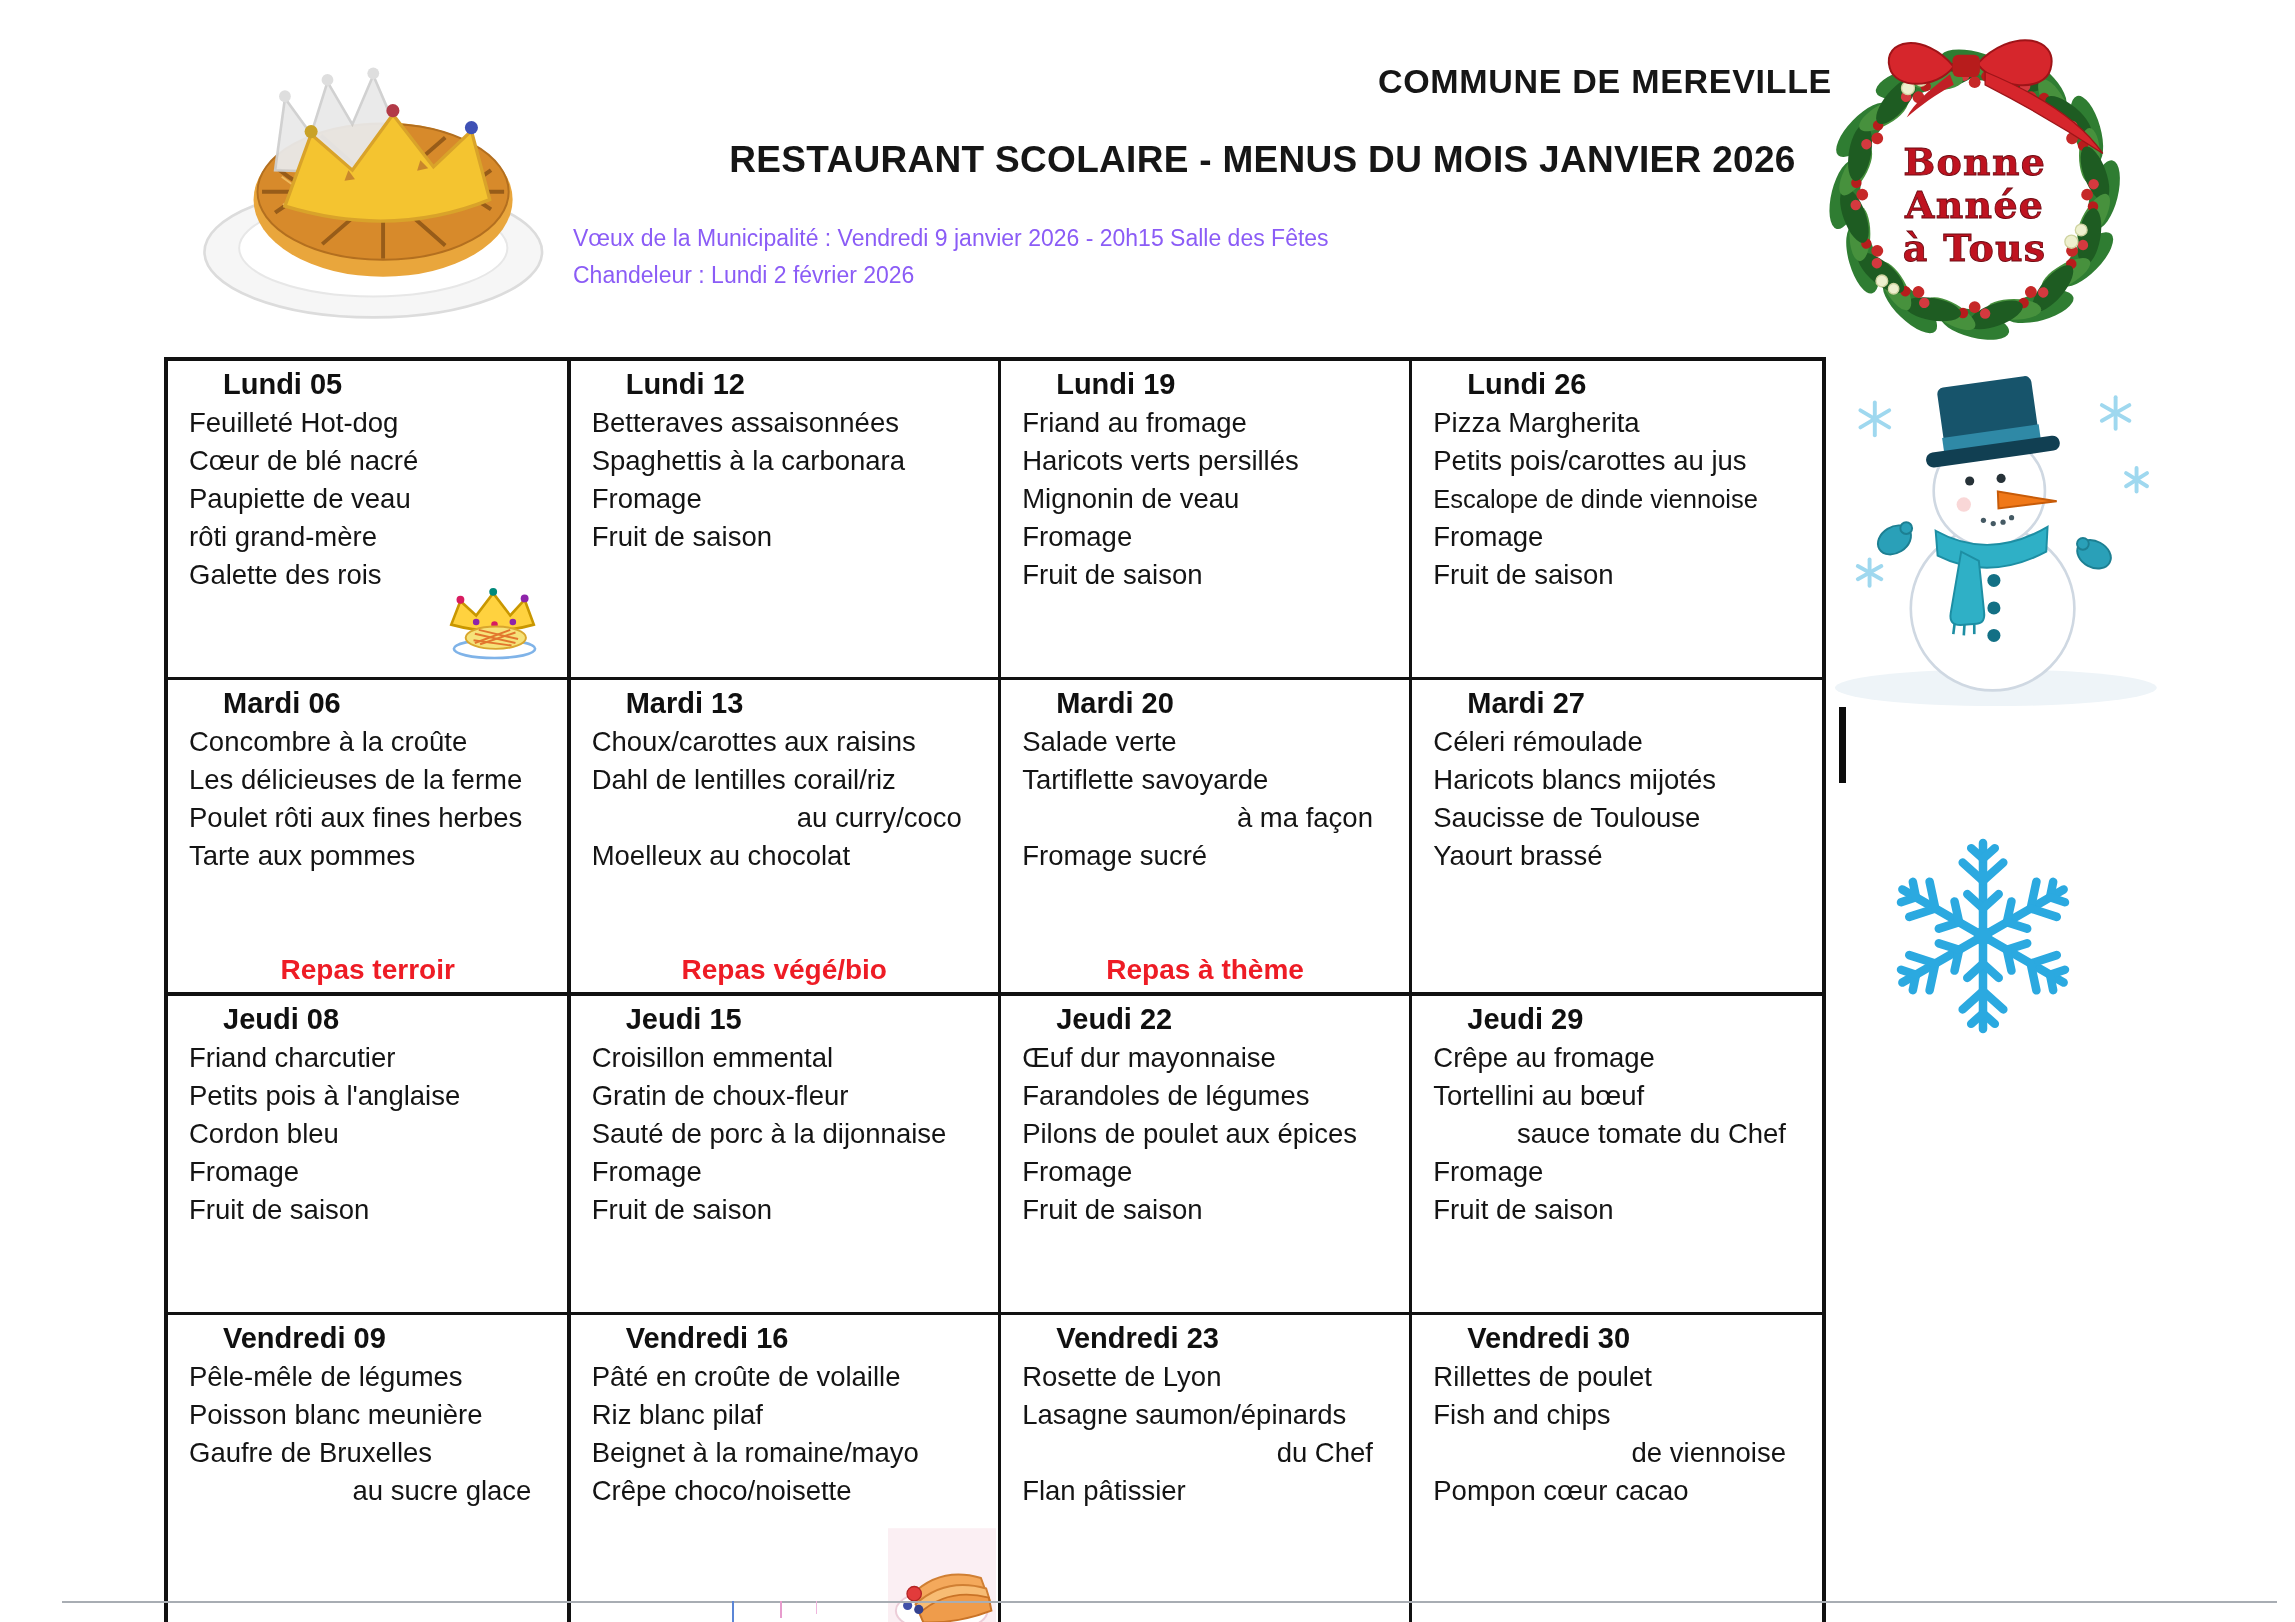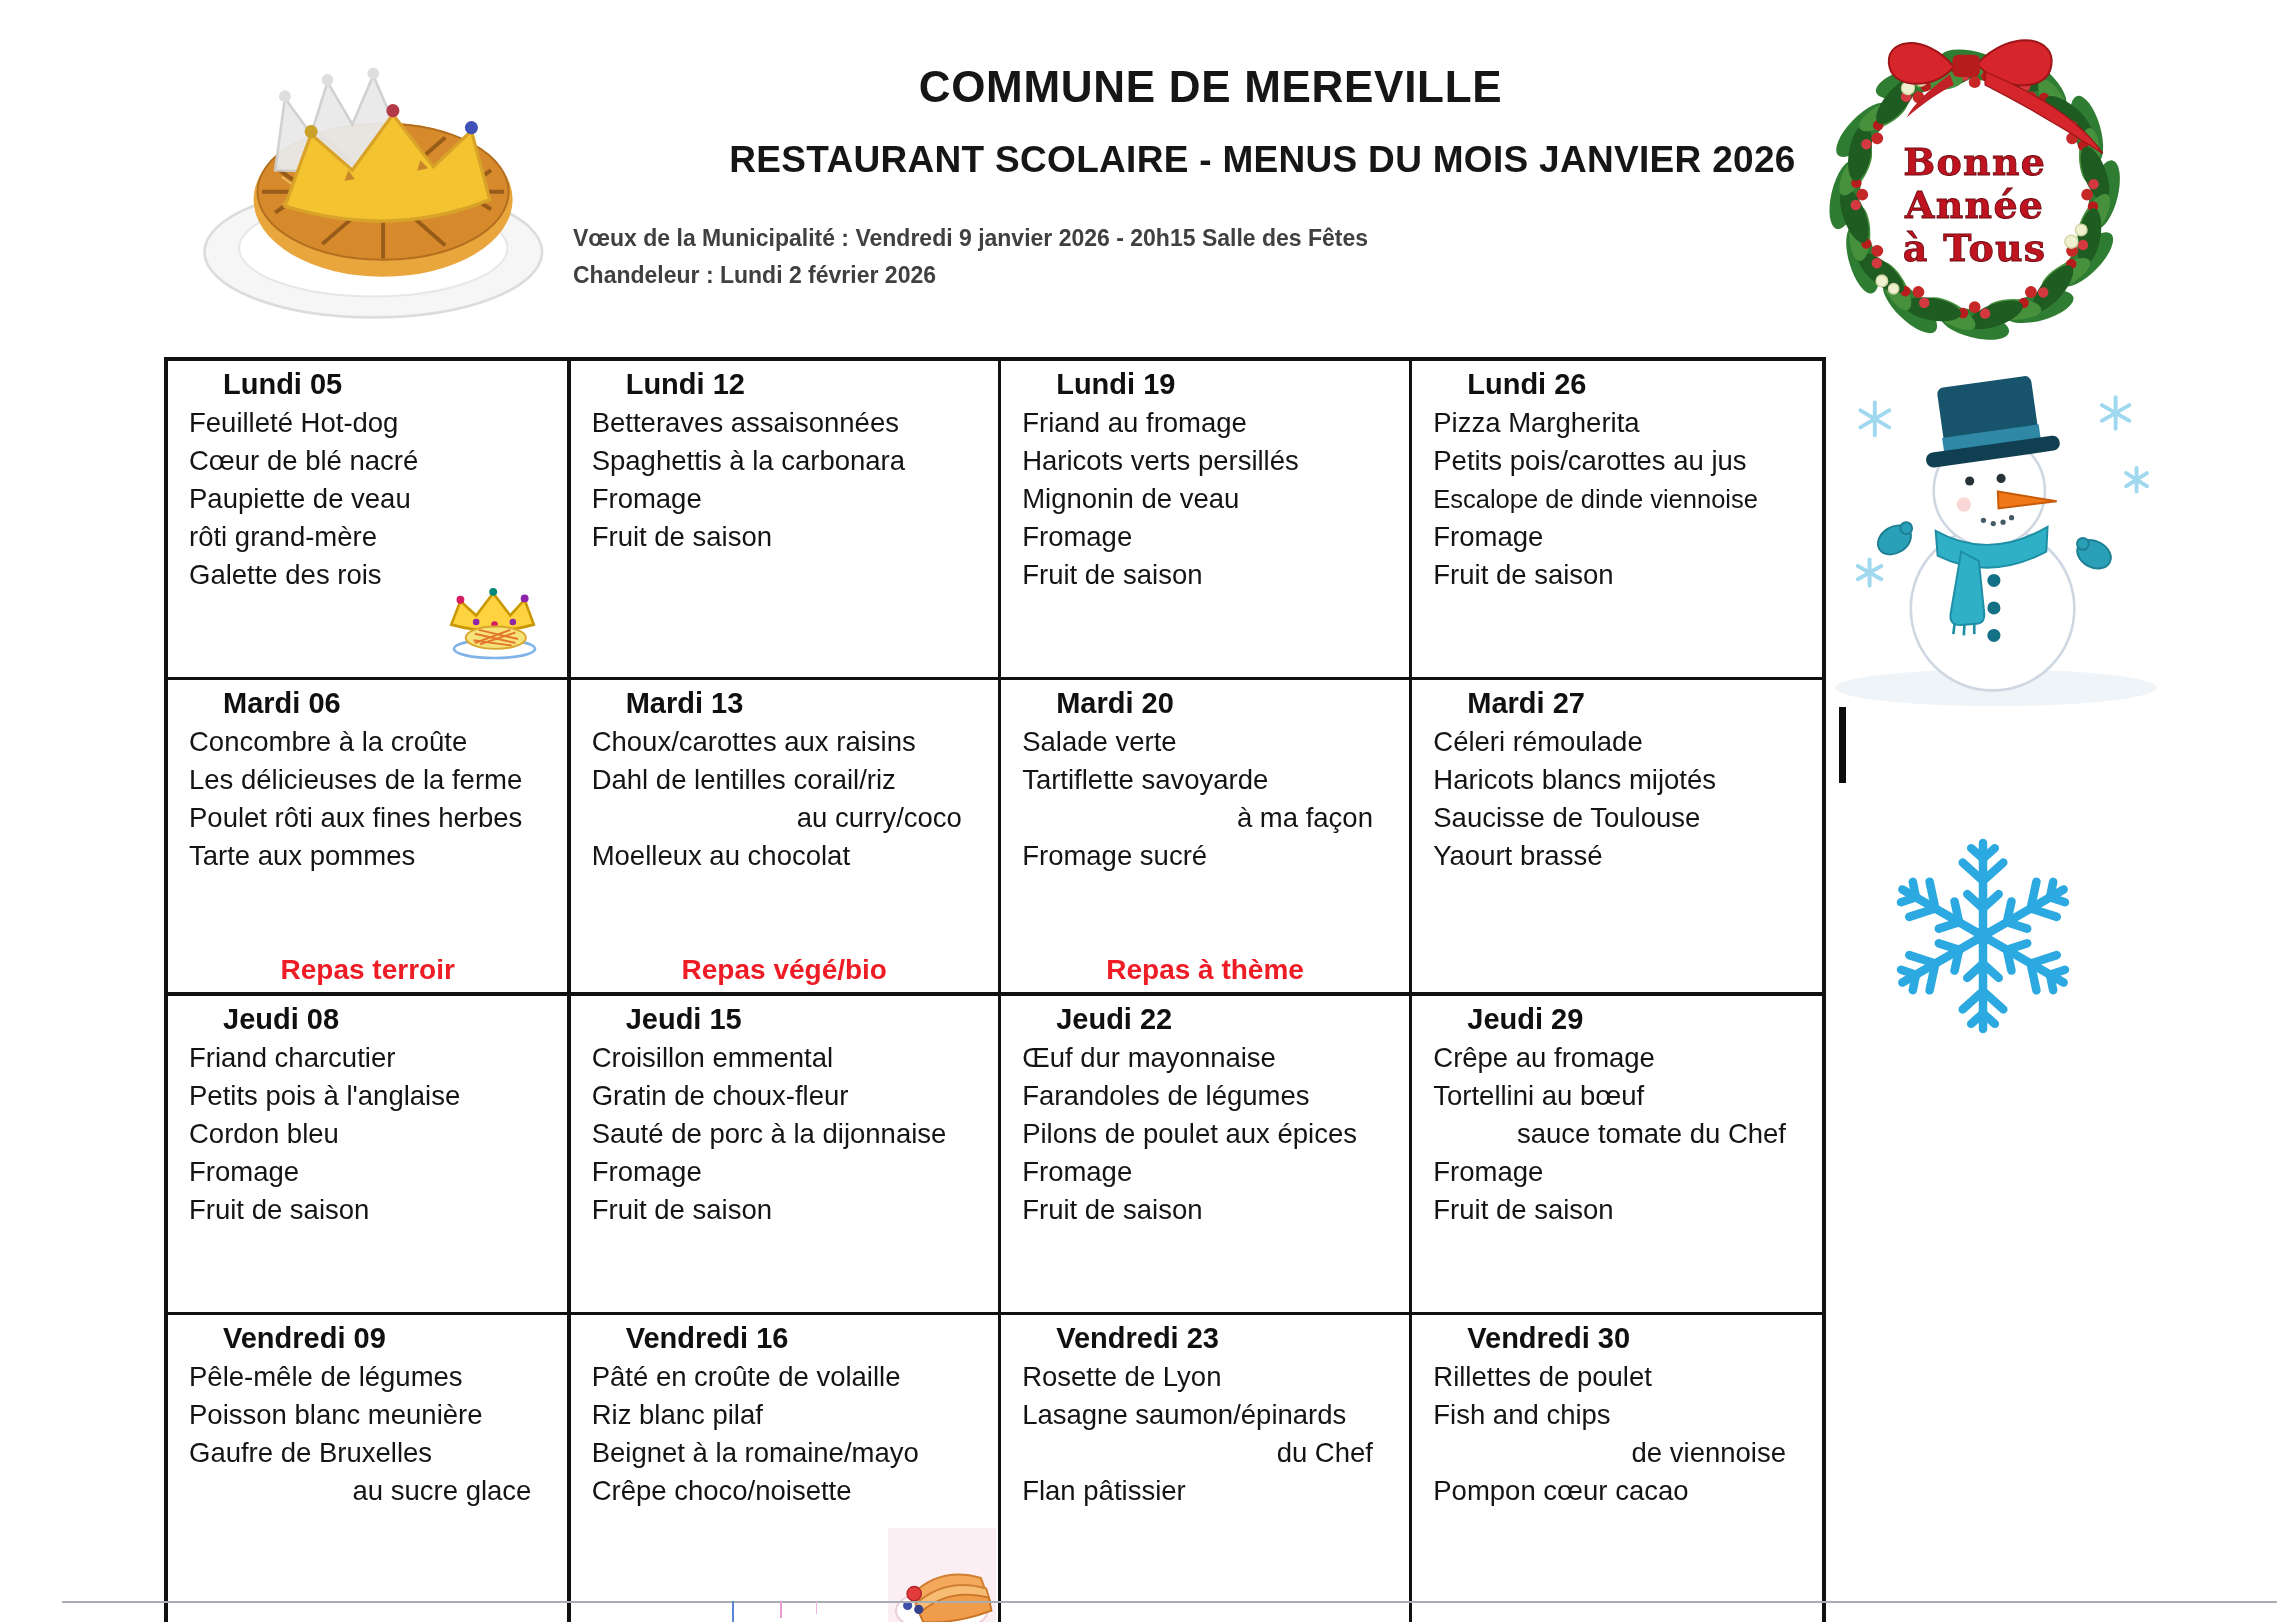--- a/index.html
+++ b/index.html
@@ -1,25 +1,25 @@
 <!DOCTYPE html>
 <html style="font-size:10.5px"><head>
 <meta charset="utf-8">
 <style>
   * { margin:0; padding:0; box-sizing:border-box; }
   html,body { background:#ffffff; }
   body { font-family:"Liberation Sans", sans-serif; color:#151515; }
   .page { position:relative; width:2295px; height:1623px; background:#ffffff; overflow:hidden; }
 
   
-  .doc-title { position:absolute; left:589px; top:62px; width:1243px; text-align:center;
-               font-size:44px; font-weight:700; letter-spacing:0.7px; color:#161616; }
+  .doc-title { position:absolute; left:589px; top:62px; width:1243px; text-align:right;
+               font-size:34px; font-weight:700; letter-spacing:0.7px; color:#161616; }
   .doc-subtitle { position:absolute; left:641px; top:139px; width:1243px; text-align:center;
                   font-size:37px; font-weight:700; letter-spacing:0.3px; color:#161616; }
-  .announce { position:absolute; left:573px; font-size:23px; font-weight:700; color:#404040; }
+  .announce { position:absolute; left:573px; font-size:23px; font-weight:400; color:#8b5cf6; }
   .announce.l1 { top:225px; }
   .announce.l2 { top:262px; }
 
   
   .menu-table { position:absolute; left:164px; top:357px; width:1662px; height:1292px;
                 display:grid; grid-template-columns:617fr 660fr 630fr 633fr;
                 grid-template-rows:390fr 385fr 390fr 407fr; gap:3.3px;
                 background:#111111; border:4.6px solid #111111; }
   .cell { background:#ffffff; position:relative; display:flex; flex-direction:column;
           overflow:hidden; padding-top:3.9px; }

